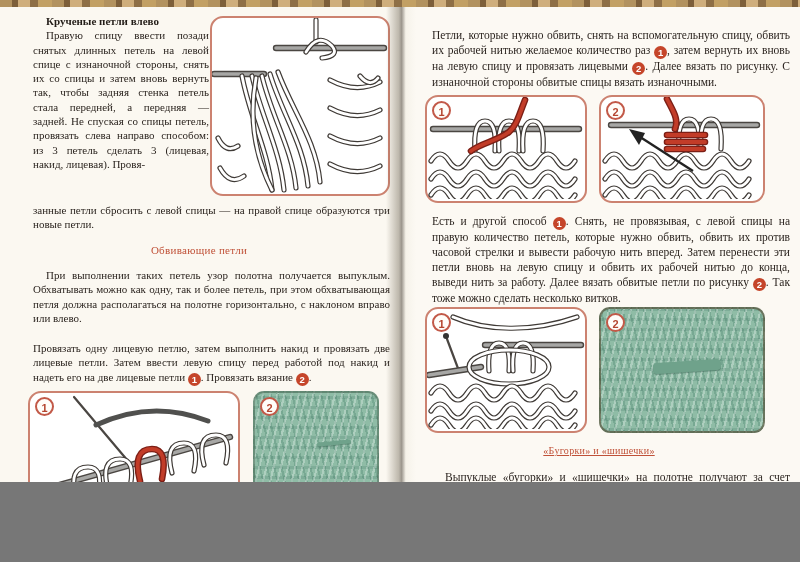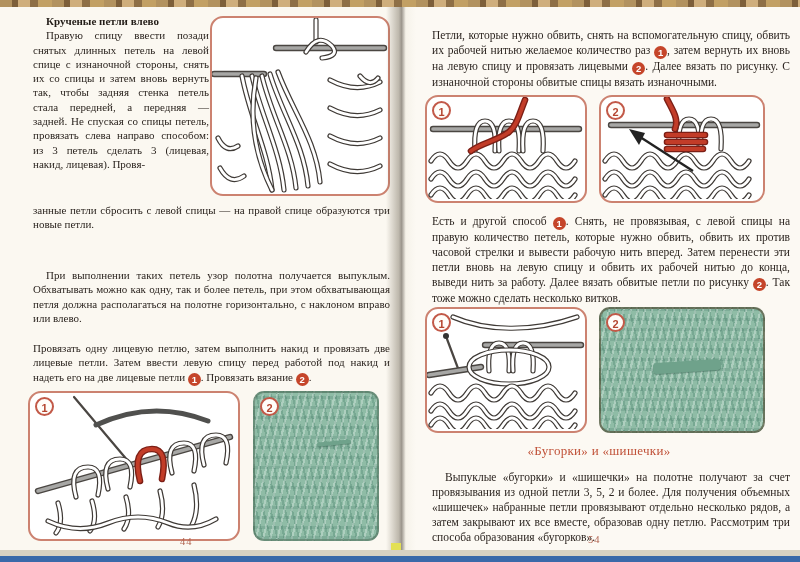--- a/index.html
+++ b/index.html
@@ -1,16 +1,16 @@
 <!DOCTYPE html>
 <html><head>
 <meta charset="utf-8">
 <style>
   html,body{margin:0;padding:0;background:#777;}
-  .scan{position:relative;width:800px;height:562px;overflow:hidden;
+  .scan{position:relative;width:800px;height:482px;overflow:hidden;
         font-family:"Liberation Serif","DejaVu Serif",serif;background:#fbf8f1;}
   
   .top-edge{position:absolute;left:0;top:0;width:800px;height:7px;
     background:repeating-linear-gradient(90deg,#b2925f 0 12px,#7d5f3a 12px 18px,#cfae7c 18px 30px,#8e6f46 30px 38px,#c2a064 38px 52px);}
   .bottom-shelf{position:absolute;left:0;top:550px;width:800px;height:6px;background:#d9d2c2;}
   .bottom-edge{position:absolute;left:0;top:556px;width:800px;height:6px;background:#3a69a9;}
   .yellow-sliver{position:absolute;left:391px;top:543px;width:10px;height:12px;background:#e3e055;}
   
   .page{position:absolute;top:7px;height:543px;}
   .page-left{left:0;width:398px;background:#fbf8f1;}
@@ -101,20 +101,21 @@
           <path class="i" d="M148,58 q10,12 18,2"></path>
         <path class="o" d="M6,120 q8,16 20,8"></path>
           <path class="i" d="M6,120 q8,16 20,8"></path>
         <path class="o" d="M8,150 q10,18 24,8"></path>
           <path class="i" d="M8,150 q10,18 24,8"></path>
       </svg>
     </div>
 
     <p class="abs" style="left:33px;top:196px;width:357px;">занные петли сбросить с левой спицы — на правой спице образуются три новые петли.</p>
 
+    <p class="abs red-head" style="left:0;top:236px;width:398px;">Обвивающие петли</p>
 
     <p class="abs ind" style="left:33px;top:261px;width:357px;">При выполнении таких петель узор полотна получается выпуклым. Обхватывать можно как одну, так и более петель, при этом обхватывающая петля должна располагаться на полотне горизонтально, с наклоном вправо или влево.</p>
 
 
     <p class="abs" style="left:33px;top:334px;width:357px;"><span class="ind" style="display:inline;">Провязать одну лицевую петлю, затем выполнить накид и провязать две лицевые петли. Затем ввести левую спицу перед работой под накид и надеть его на две лицевые петли </span><span class="badge">1</span><span>. Провязать вязание </span><span class="badge">2</span><span>.</span></p>
 
     <div class="figbox" style="left:28px;top:384px;width:212px;height:150px;">
       <div class="figbadge">1</div>
       <svg width="206" height="144" viewBox="0 0 206 144">
         <path class="thin" d="M44,4 L98,68" stroke-width="3"></path>
@@ -235,21 +236,21 @@
         <path class="o" d="M4,116 q9,-14 18,0 t18,0 t18,0 t18,0 t18,0 t18,0 t18,0 t18,0"></path>
           <path class="i" d="M4,116 q9,-14 18,0 t18,0 t18,0 t18,0 t18,0 t18,0 t18,0 t18,0"></path>
       </svg>
     </div>
 
     <div class="fabric" style="left:201px;top:300px;width:166px;height:126px;border-color:rgba(80,70,45,.6);">
       <div class="figbadge">2</div>
       <div class="stitch-mark" style="left:52px;top:52px;width:68px;height:11px;transform:rotate(-4deg);"></div>
     </div>
 
-    <p class="abs red-head" style="left:0;top:436px;width:402px;font-size:13px;">«Бугорки» и «шишечки»</p>
+    <p class="abs red-head" style="left:0;top:436px;width:402px;font-size:10px;text-decoration:underline;">«Бугорки» и «шишечки»</p>
 
     <p class="abs ind" style="left:34px;top:463px;width:358px;">Выпуклые «бугорки» и «шишечки» на полотне получают за счет провязывания из одной петли 3, 5, 2 и более. Для получения объемных «шишечек» набранные петли провязывают отдельно несколько рядов, а затем закрывают их все вместе, образовав одну петлю. Рассмотрим три способа образования «бугорков».</p>
 
     <div class="pgnum" style="left:190px;top:527px;">54</div>
   </div>
 
   <div class="gutter"></div>
   <div class="yellow-sliver"></div>
   <div class="bottom-shelf"></div>
   <div class="bottom-edge"></div>

